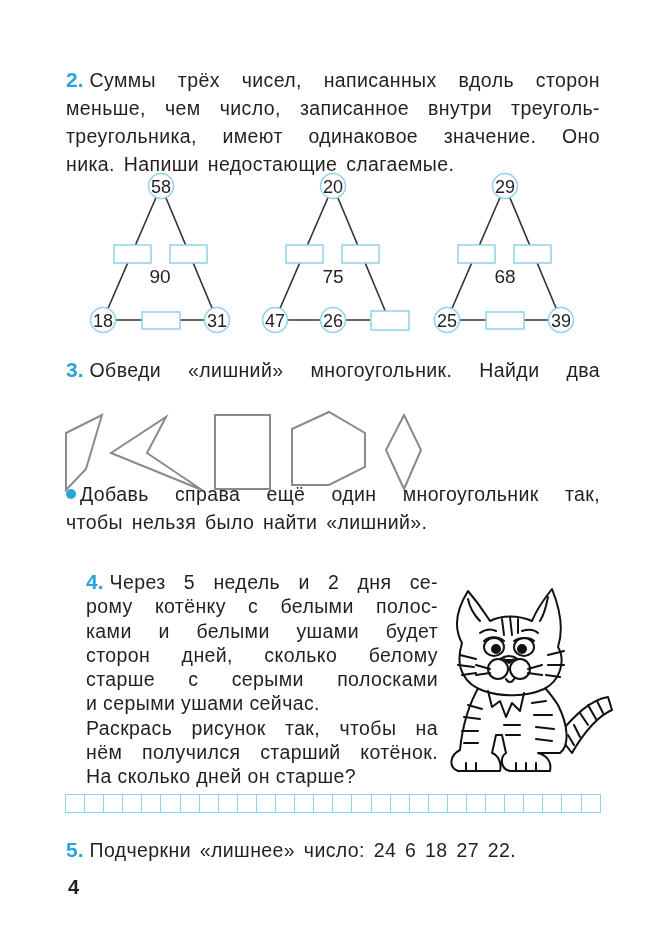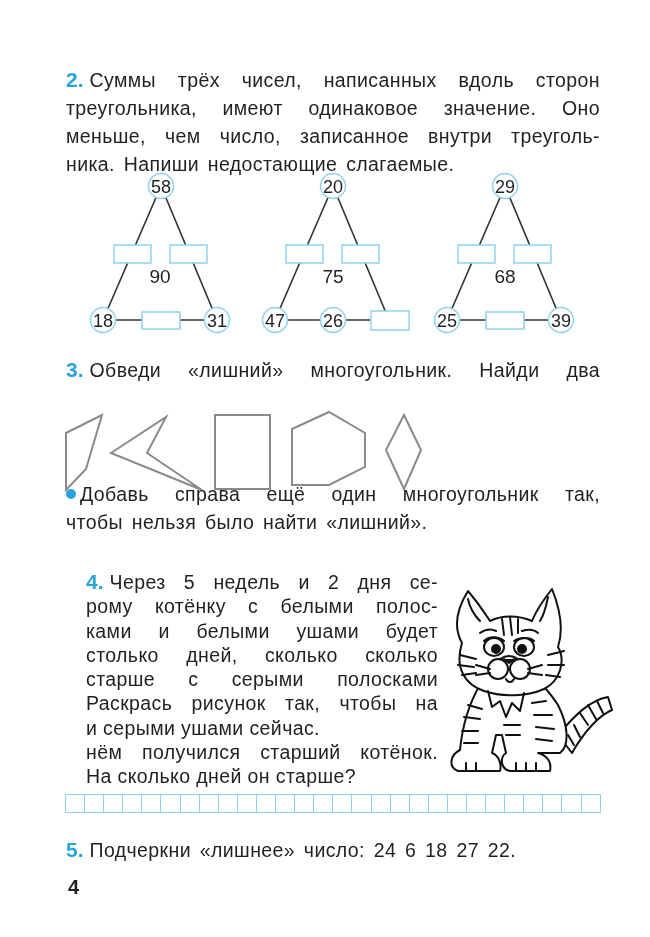--- a/index.html
+++ b/index.html
@@ -15,22 +15,22 @@
   .p4 { position:absolute; left:66px; width:352px; font-size:19.5px; line-height:24.3px; letter-spacing:0.4px;margin-left:20px; }
   .grid { position:absolute; left:65px; top:794px; height:19px; display:flex; border-left:1.5px solid #8fd2ee; }
   .cell { width:18.1px; height:17px; border-top:1.5px solid #8fd2ee; border-bottom:1.5px solid #8fd2ee; border-right:1.5px solid #8fd2ee; }
   .pagenum { position:absolute; left:68px; top:876px; font-size:20px; font-weight:bold; }
 </style>
 </head>
 <body>
 
 <div class="para" style="top:66px;">
   <span class="line"><span class="num">2.</span><span>Суммы трёх чисел, написанных вдоль сторон</span></span>
+  <span class="line">меньше, чем число, записанное внутри треуголь-</span>
   <span class="line">треугольника, имеют одинаковое значение. Оно</span>
-  <span class="line">меньше, чем число, записанное внутри треуголь-</span>
   <span class="line left">ника. Напиши недостающие слагаемые.</span>
 </div>
 
 <svg style="position:absolute;left:0;top:0;" width="650" height="345" viewBox="0 0 650 345">
 
   <g>
     <line x1="161" y1="186" x2="103" y2="320" stroke="#333" stroke-width="1.6"></line>
     <line x1="161" y1="186" x2="217" y2="320" stroke="#333" stroke-width="1.6"></line>
     <line x1="103" y1="320" x2="217" y2="320" stroke="#333" stroke-width="1.6"></line>
     <rect x="114" y="245" width="37" height="18" fill="#fff" stroke="#8fd2ee" stroke-width="1.5"></rect>
@@ -92,24 +92,24 @@
 
 <div class="para" style="top:480px;">
   <span class="line"><span class="bullet"></span><span>Добавь справа ещё один многоугольник так,</span></span>
   <span class="line left">чтобы нельзя было найти «лишний».</span>
 </div>
 
 <div class="p4" style="top:570px;">
   <span class="line"><span class="num">4.</span><span>Через 5 недель и 2 дня се-</span></span>
   <span class="line">рому котёнку с белыми полос-</span>
   <span class="line">ками и белыми ушами будет</span>
-  <span class="line">столько дней, сколько сколько</span>
+  <span class="line">сторон дней, сколько белому</span>
   <span class="line">старше с серыми полосками</span>
+  <span class="line left">и серыми ушами сейчас.</span>
   <span class="line">Раскрась рисунок так, чтобы на</span>
-  <span class="line left">и серыми ушами сейчас.</span>
   <span class="line">нём получился старший котёнок.</span>
   <span class="line left">На сколько дней он старше?</span>
 </div>
 
 <svg style="position:absolute;left:440px;top:585px;" width="175" height="195" viewBox="0 0 175 195" fill="none" stroke="#111" stroke-width="2" stroke-linecap="round" stroke-linejoin="round">
 
   <path d="M118 150 C135 130 150 115 168 112 L172 125 C160 130 145 145 132 168 Z" fill="#fff"></path>
   <path d="M140 128 L148 140 M148 120 L156 134 M157 116 L163 128 M134 140 L140 152 M128 150 L134 160"></path>
 
   <path d="M40 100 C28 120 22 145 20 165 C10 170 8 182 18 186 L60 186 C62 178 58 170 52 168 L56 150 L62 150 L66 168 C60 172 60 184 70 186 L110 186 C112 176 106 170 98 168 L120 168 C130 160 128 140 118 120 C110 108 104 100 98 98 Z" fill="#fff"></path>

